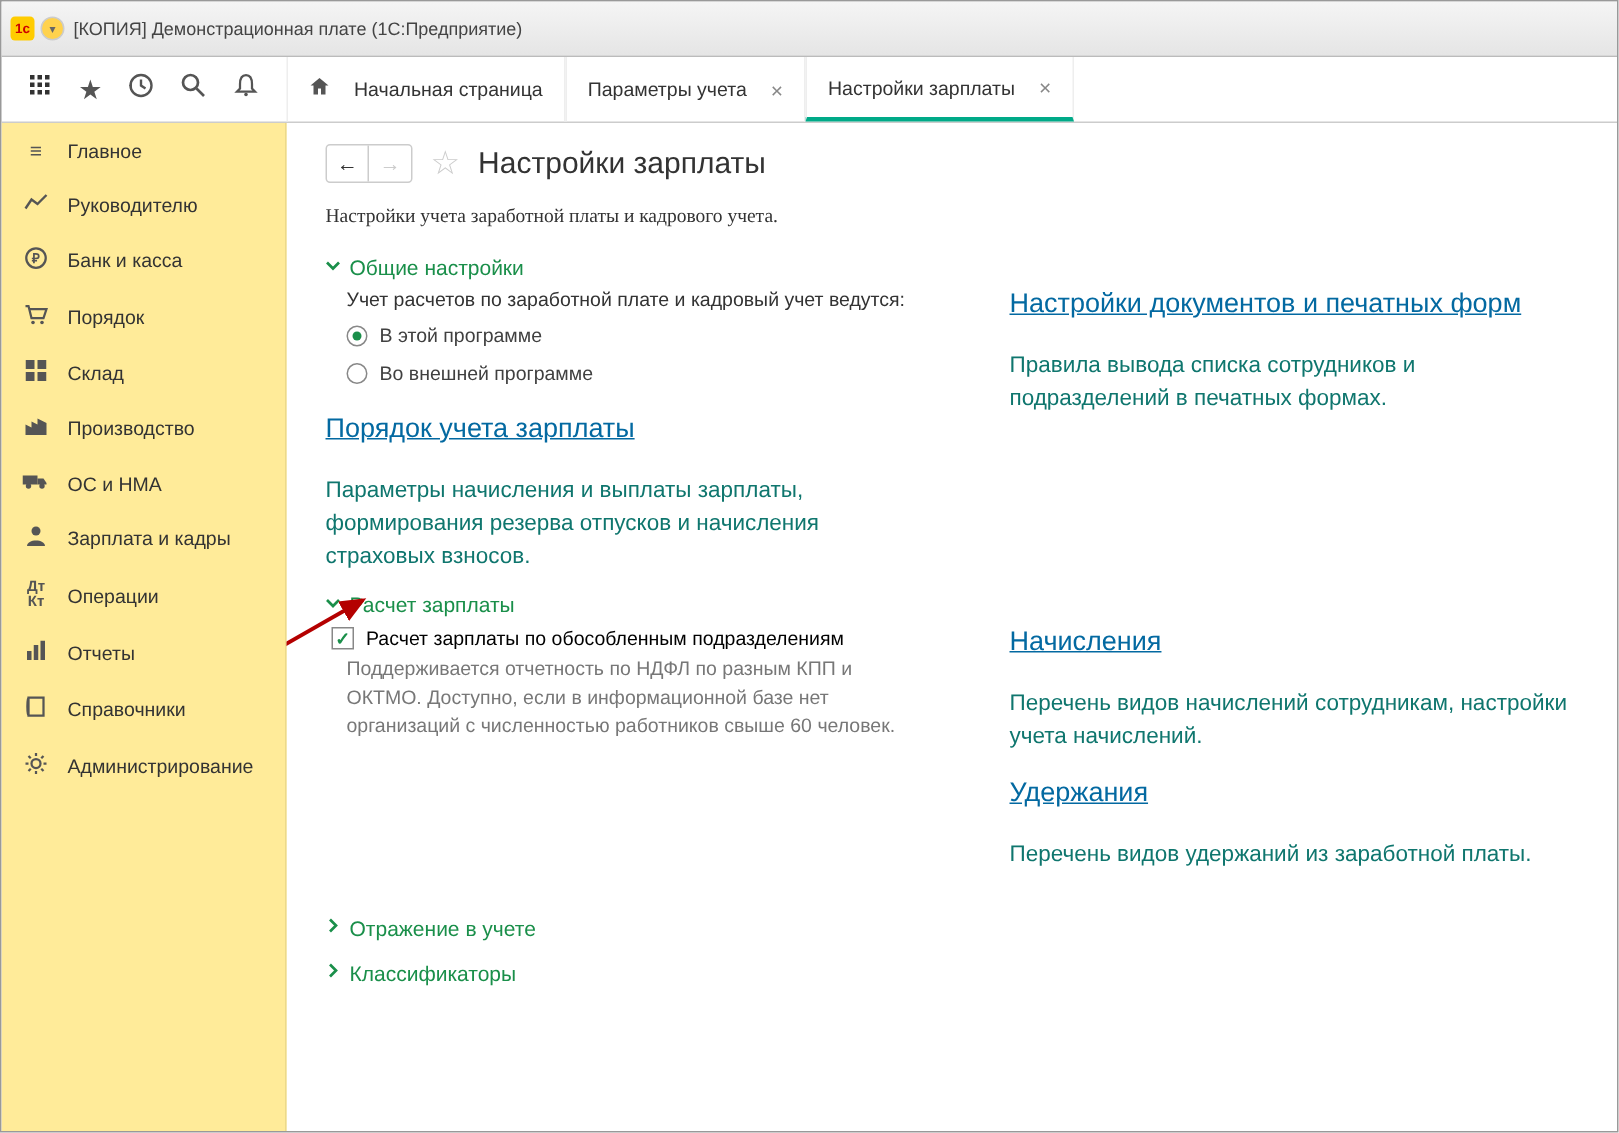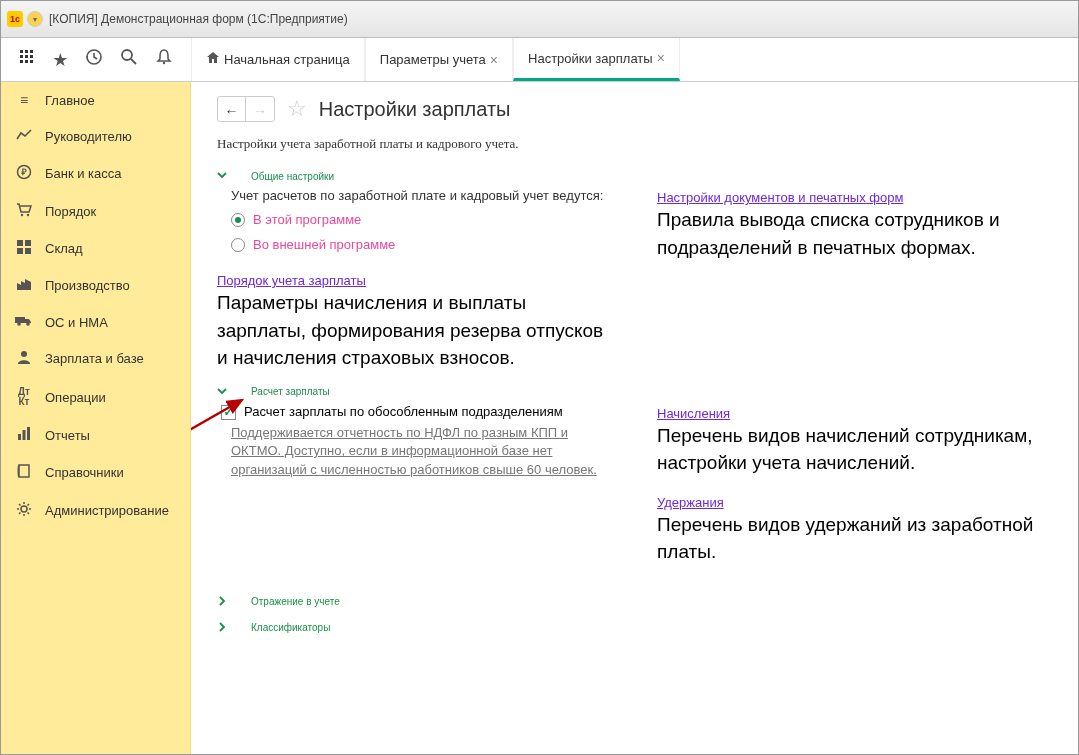--- a/index.html
+++ b/index.html
@@ -6,72 +6,72 @@
 body { background: #fff; width: 1079px; height: 755px; overflow: hidden; border: 1px solid #999; }
 
 .title-bar { height: 26px; background: linear-gradient(to bottom, #f5f5f5, #e5e5e5); border-bottom: 1px solid #bbb; display: flex; align-items: center; padding: 18px 6px; font-size: 12px; color: #444; }
 .title-bar .logo { width: 16px; height: 16px; background: #ffcc00; border-radius: 3px; margin-right: 4px; display: flex; align-items: center; justify-content: center; font-size: 9px; font-weight: bold; color: #c00; }
 .title-bar .dropdown-btn { width: 16px; height: 16px; background: #ffd24d; border-radius: 50%; margin-right: 6px; display: flex; align-items: center; justify-content: center; font-size: 8px; color: #666; border: 1px solid #ccc; }
 
 .toolbar { height: 44px; border-bottom: 1px solid #ccc; display: flex; align-items: stretch; }
 .toolbar-icons { width: 190px; display: flex; align-items: center; justify-content: space-around; padding: 0 10px; }
 .toolbar-icons .icon { color: #555; font-size: 18px; cursor: pointer; }
 .tabs { display: flex; align-items: stretch; }
-.tab { padding: 0 14px; display: flex; align-items: center; font-size: 13px; color: #333; border-right: 1px solid #eee; border-left: 1px solid #eee; cursor: pointer; gap: 4px; }
+.tab { padding: 0 14px; display: flex; align-items: center; font-size: 13px; color: #333; border-right: 1px solid #eee; border-left: 1px solid #eee; cursor: pointer; gap: 16px; }
 .tab.active { border-bottom: 3px solid #0a8; }
 .tab .close { color: #888; font-size: 14px; }
 .tab .home-icon { font-size: 14px; }
 
 .main { display: flex; height: calc(100% - 70px); }
 .sidebar { width: 190px; background: #ffeb99; border-right: 1px solid #ecd98a; overflow-y: auto; }
 .sidebar-item { display: flex; align-items: center; padding: 10px 14px; font-size: 13px; color: #333; cursor: pointer; gap: 12px; }
 .sidebar-item .icon { width: 18px; text-align: center; color: #555; font-size: 14px; }
 
 .content { flex: 1; padding: 14px 26px; overflow-y: auto; position: relative; }
 .nav-row { display: flex; align-items: center; gap: 12px; margin-bottom: 14px; }
 .nav-btns { display: flex; border: 1px solid #ccc; border-radius: 3px; }
 .nav-btns .btn { width: 28px; height: 24px; display: flex; align-items: center; justify-content: center; font-size: 14px; color: #333; cursor: pointer; }
 .nav-btns .btn:first-child { border-right: 1px solid #ccc; }
 .nav-btns .btn.disabled { color: #ccc; }
 .star-icon { font-size: 22px; color: #ccc; cursor: pointer; }
 .page-title { font-size: 20px; color: #333; }
 .subtitle { font-size: 13px; color: #333; margin-bottom: 18px; font-family: Liberation Serif, serif; }
 
-.section-header { display: flex; align-items: center; gap: 24px; color: #1a8f4a; font-size: 10px; cursor: pointer; margin-bottom: 6px; margin-top: 14px; }
+.section-header { display: flex; align-items: center; gap: 6px; color: #1a8f4a; font-size: 14px; cursor: pointer; margin-bottom: 6px; margin-top: 14px; }
 .section-header .chev { font-size: 11px; }
-.cols { display: flex; gap: 40px; }
+.cols { display: flex; gap: 56px; }
 .col-left { width: 400px; }
 .col-right { flex: 1; }
 
 .radio-group { margin-left: 14px; }
 .radio-label { font-size: 13px; color: #333; margin-bottom: 4px; }
-.radio-row { display: flex; align-items: center; gap: 8px; padding: 5px 0; font-size: 13px; color: #ec4899; }
+.radio-row { display: flex; align-items: center; gap: 8px; padding: 5px 0; font-size: 13px; color: #404040; }
 .radio { width: 14px; height: 14px; border: 1px solid #888; border-radius: 50%; display: flex; align-items: center; justify-content: center; }
 .radio.checked::after { content: ""; width: 6px; height: 6px; background: #1a8f4a; border-radius: 50%; }
 
-.link { color: #6d28d9; text-decoration: underline; font-size: 13px; cursor: pointer; }
+.link { color: #0369a1; text-decoration: underline; font-size: 18px; cursor: pointer; }
 .link-block { margin-top: 14px; }
-.desc { font-size: 19px; color: #000000; line-height: 1.45; margin-top: 0; }
+.desc { font-size: 15px; color: #0f766e; line-height: 1.45; margin-top: 20px; }
 
 .checkbox-row { display: flex; align-items: center; gap: 8px; margin-left: 4px; font-size: 13px; }
 .checkbox { width: 15px; height: 15px; border: 1px solid #888; background: #fff; display: flex; align-items: center; justify-content: center; color: #1a8f4a; font-size: 12px; font-weight: bold; flex-shrink: 0; margin-top: 1px; }
 .checkbox.checked::after { content: "✓"; }
-.check-desc { font-size: 13px; color: #777; line-height: 1.45; margin-top: 4px; margin-left: 14px; text-decoration: underline; }
+.check-desc { font-size: 13px; color: #777; line-height: 1.45; margin-top: 4px; margin-left: 14px; }
 .arrow-svg { position: absolute; left: -50px; top: 225px; pointer-events: none; }
 .content-wrap { position: relative; }
 
 .right-block { margin-bottom: 16px; }
 </style>
 </head>
 <body>
 
 <div class="title-bar">
   <span class="logo">1c</span>
   <span class="dropdown-btn">▾</span>
-  <span>[КОПИЯ] Демонстрационная форм  (1С:Предприятие)</span>
+  <span>[КОПИЯ] Демонстрационная плате  (1С:Предприятие)</span>
 </div>
 
 <div class="toolbar">
   <div class="toolbar-icons">
     <span class="icon">
       <svg width="16" height="16" viewBox="0 0 16 16">
           <rect x="1" y="1" width="3" height="3" fill="#333"></rect>
           <rect x="6" y="1" width="3" height="3" fill="#333"></rect>
           <rect x="11" y="1" width="3" height="3" fill="#333"></rect>
           <rect x="1" y="6" width="3" height="3" fill="#333"></rect>
@@ -172,21 +172,21 @@
             <circle cx="4" cy="9" r="1.8" fill="#555"></circle>
             <circle cx="13" cy="9" r="1.8" fill="#555"></circle>
           </svg></span>
         <span>ОС и НМА</span>
       </div>
     <div class="sidebar-item">
         <span class="icon"><svg width="14" height="14" viewBox="0 0 14 14">
             <circle cx="7" cy="4" r="3" fill="#555"></circle>
             <path d="M1 14 C1 9 13 9 13 14 Z" fill="#555"></path>
           </svg></span>
-        <span>Зарплата и базе</span>
+        <span>Зарплата и кадры</span>
       </div>
     <div class="sidebar-item">
         <span class="icon" style="font-size:10px;line-height:1;font-weight:bold;">Дт<br>Кт</span>
         <span>Операции</span>
       </div>
     <div class="sidebar-item">
         <span class="icon"><svg width="14" height="14" viewBox="0 0 14 14">
             <rect x="1" y="7" width="3" height="6" fill="#555"></rect>
             <rect x="5.5" y="3" width="3" height="10" fill="#555"></rect>
             <rect x="10" y="0" width="3" height="13" fill="#555"></rect>

